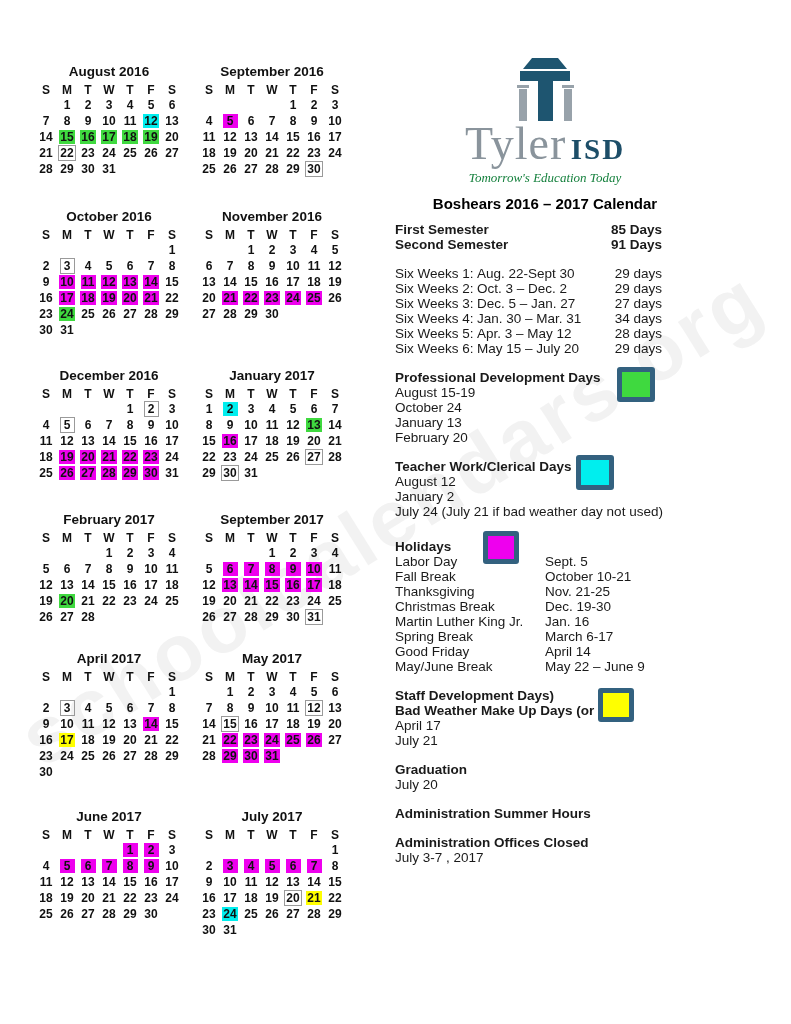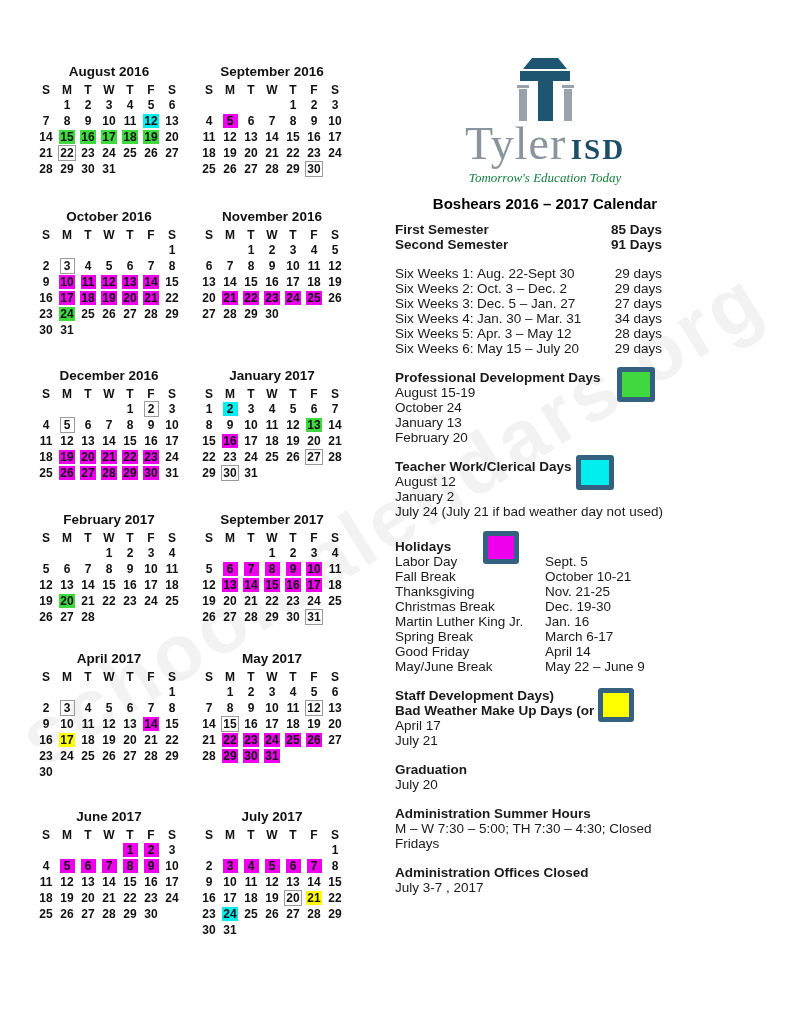--- a/index.html
+++ b/index.html
@@ -998,23 +998,20 @@
 
   <div class="section">
     <div class="sec-title">Graduation</div>
     <div id="grad-items">
         <div>July 20</div>
       </div>
   </div>
 
   <div class="section">
     <div class="sec-title">Administration Summer Hours</div>
-    <div id="ah-items">
-        <div>M – W  7:30 – 5:00; TH 7:30 – 4:30; Closed Fridays</div>
-      </div>
   </div>
 
   <div class="section">
     <div class="sec-title">Administration Offices Closed</div>
     <div id="ac-items">
         <div>July 3-7 , 2017</div>
       </div>
   </div>
 
 </div>

